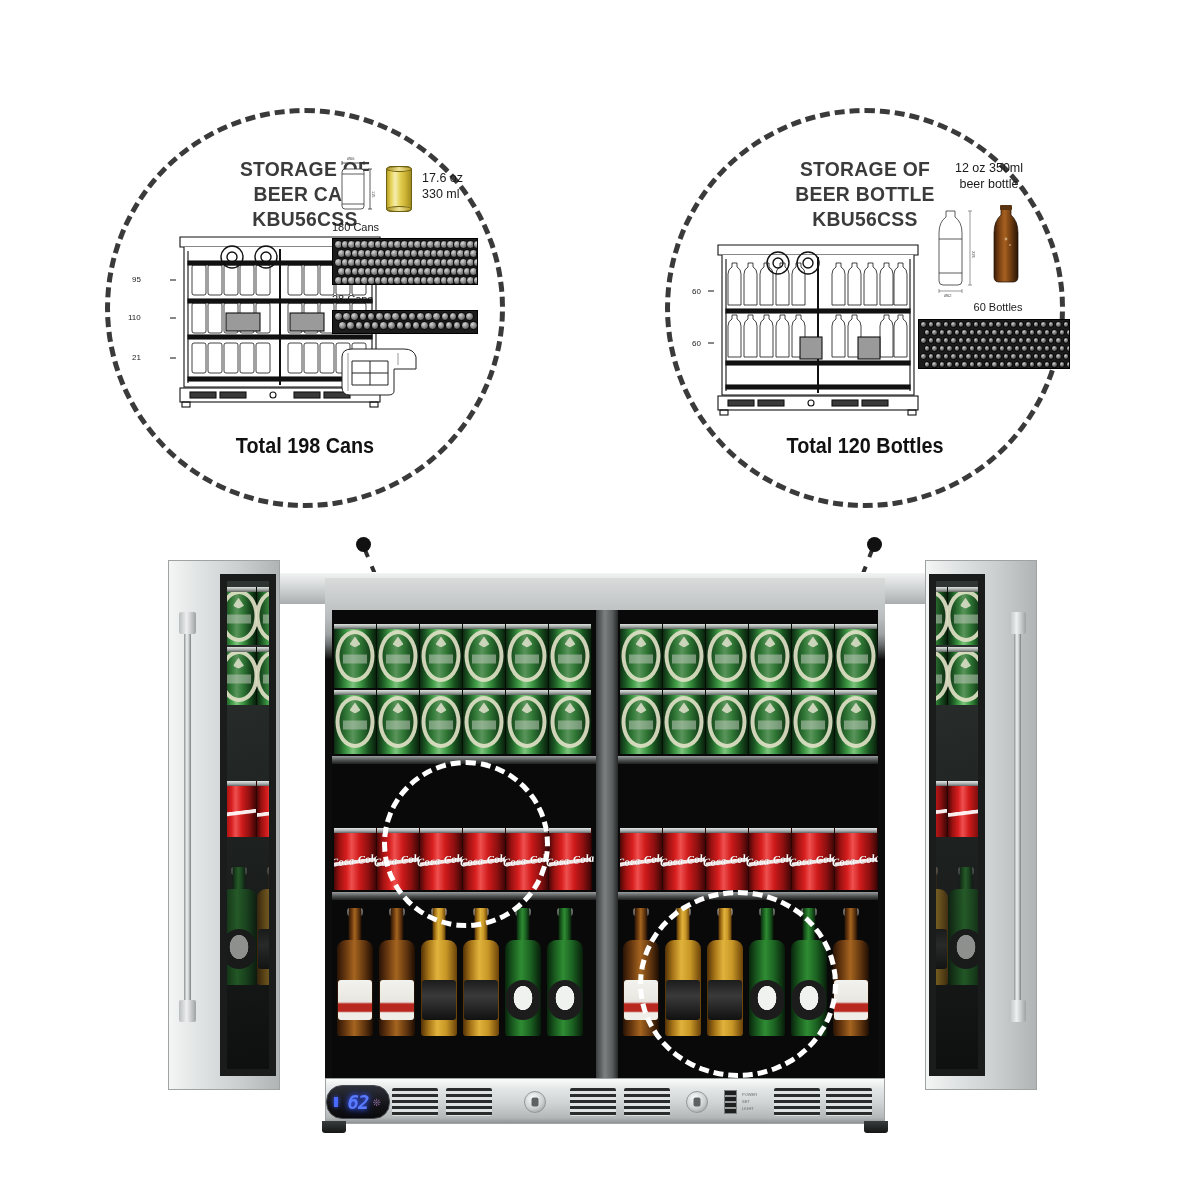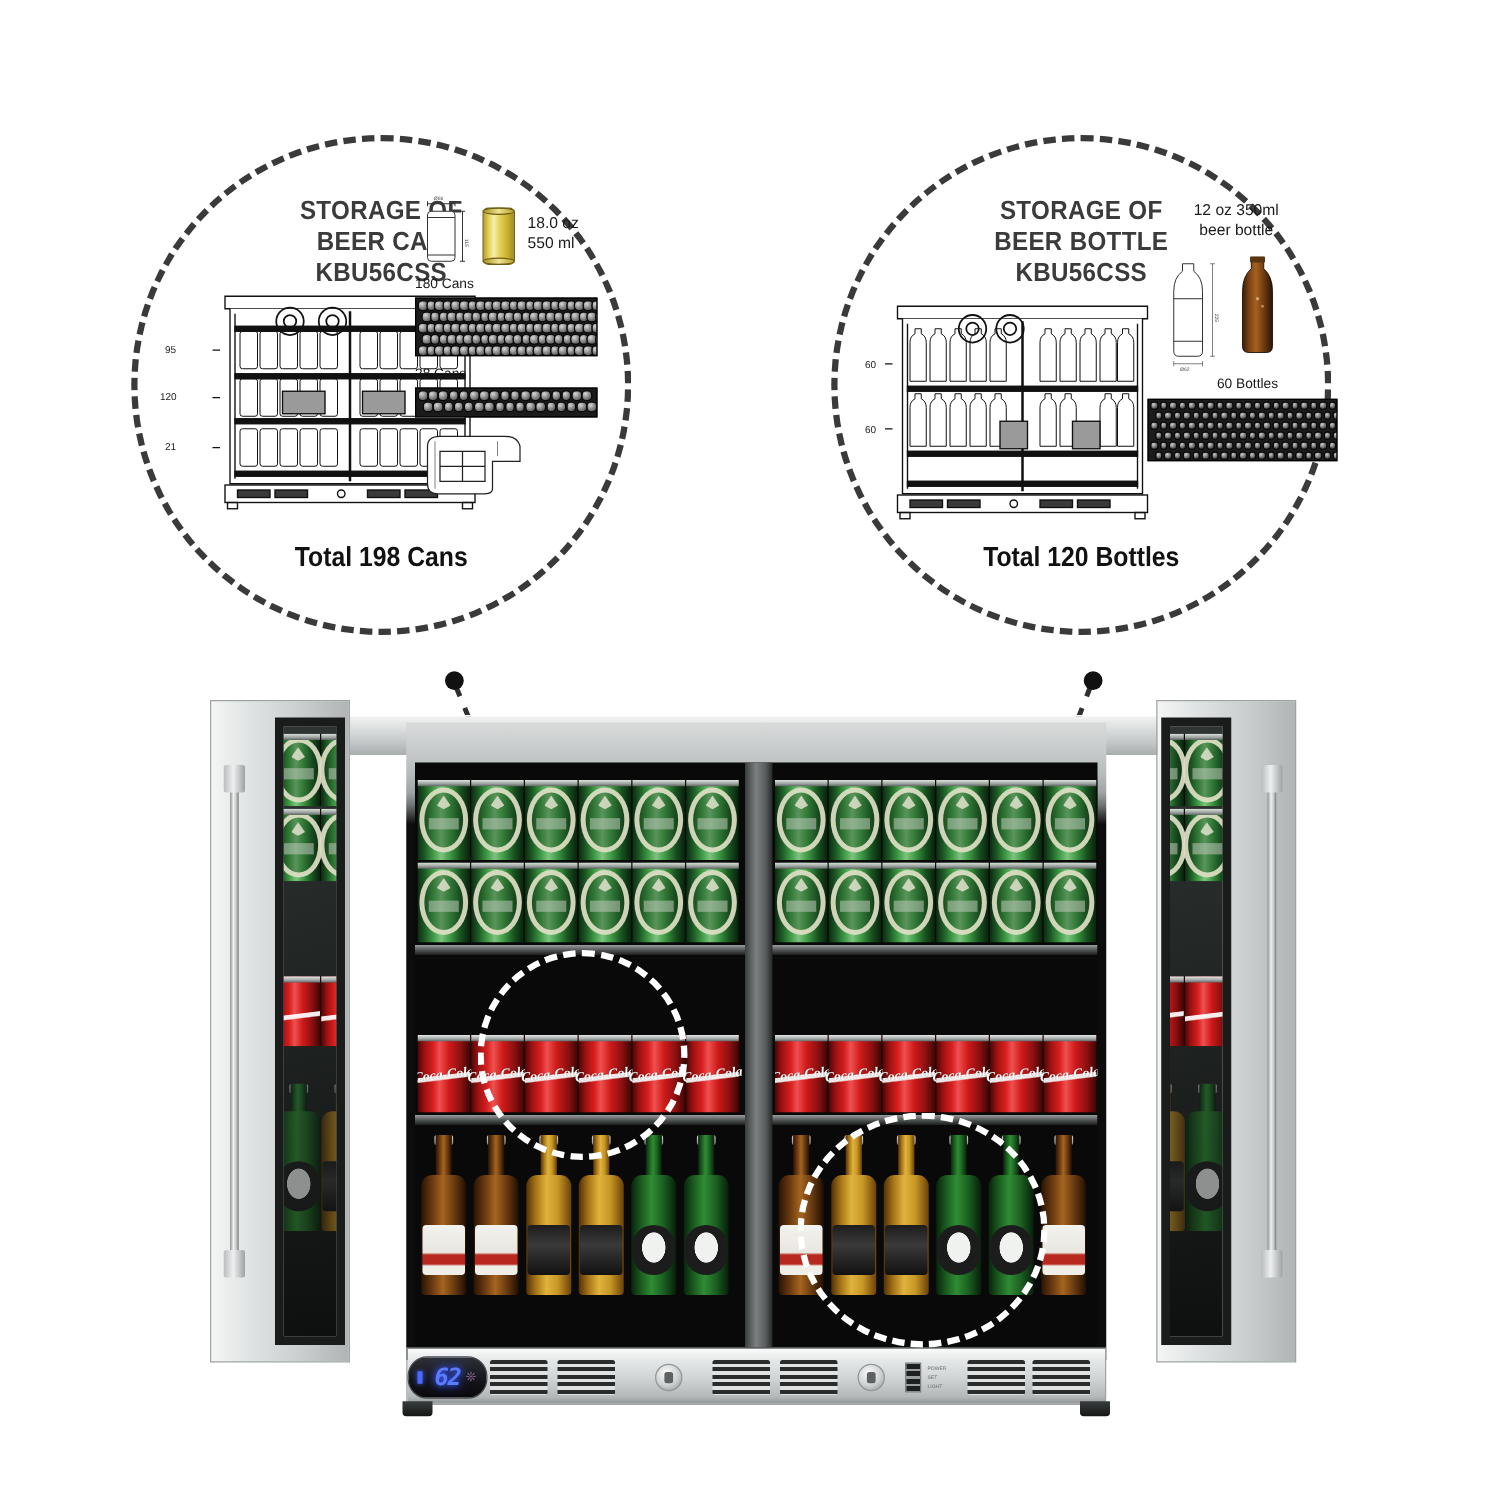--- a/index.html
+++ b/index.html
@@ -405,42 +405,42 @@
           <rect x="200" y="177" width="8" height="5"></rect>
       </g>
 
       <g stroke="#111" stroke-width="1">
         <line x1="-28" y1="55" x2="6" y2="55"></line>
         <line x1="-28" y1="93" x2="6" y2="93"></line>
         <line x1="-28" y1="133" x2="6" y2="133"></line>
       </g>
     </svg>
     <div class="dim-label" style="left:22px; top:162px;">95</div>
-    <div class="dim-label" style="left:18px; top:200px;">120</div>
+    <div class="dim-label" style="left:18px; top:200px;">110</div>
     <div class="dim-label" style="left:22px; top:240px;">21</div>
 
     <svg style="position:absolute;left:222px;top:42px;" width="46" height="60" viewBox="0 0 46 60">
       <g fill="none" stroke="#333" stroke-width="0.8">
         <rect x="10" y="14" width="22" height="40" rx="3" fill="#fff"></rect>
         <line x1="10" y1="19" x2="32" y2="19"></line>
         <line x1="10" y1="49" x2="32" y2="49"></line>
         <line x1="10" y1="8" x2="32" y2="8"></line>
         <line x1="10" y1="6" x2="10" y2="10"></line>
           <line x1="32" y1="6" x2="32" y2="10"></line>
         <line x1="38" y1="14" x2="38" y2="54"></line>
         <line x1="36" y1="14" x2="40" y2="14"></line>
           <line x1="36" y1="54" x2="40" y2="54"></line>
       </g>
       <text x="15" y="5" font-size="4" fill="#444" font-family="Liberation Sans, sans-serif">Ø66</text>
       <text x="40" y="36" font-size="4" fill="#444" font-family="Liberation Sans, sans-serif" transform="rotate(90 40 36)">115</text>
     </svg>
     <div class="can-yellow" style="left:276px; top:53px;"></div>
     <div class="spec-text" style="left:312px; top:58px;">
-      <div>18.0 oz</div>
-      <div>550 ml</div>
+      <div>17.6 oz</div>
+      <div>330 ml</div>
     </div>
 
     <div class="spec-text small" style="left:222px; top:108px;">180 Cans</div>
     <div class="pack" id="pack110" style="left:222px; top:125px; width:146px; height:47px;">
         <div class="dot" style="width: 8.5px; height: 8.5px; left: 1px; top: 1px;"></div>
         <div class="dot" style="width: 8.5px; height: 8.5px; left: 7.6px; top: 1px;"></div>
         <div class="dot" style="width: 8.5px; height: 8.5px; left: 14.2px; top: 1px;"></div>
         <div class="dot" style="width: 8.5px; height: 8.5px; left: 20.8px; top: 1px;"></div>
         <div class="dot" style="width: 8.5px; height: 8.5px; left: 27.4px; top: 1px;"></div>
         <div class="dot" style="width: 8.5px; height: 8.5px; left: 34px; top: 1px;"></div>

